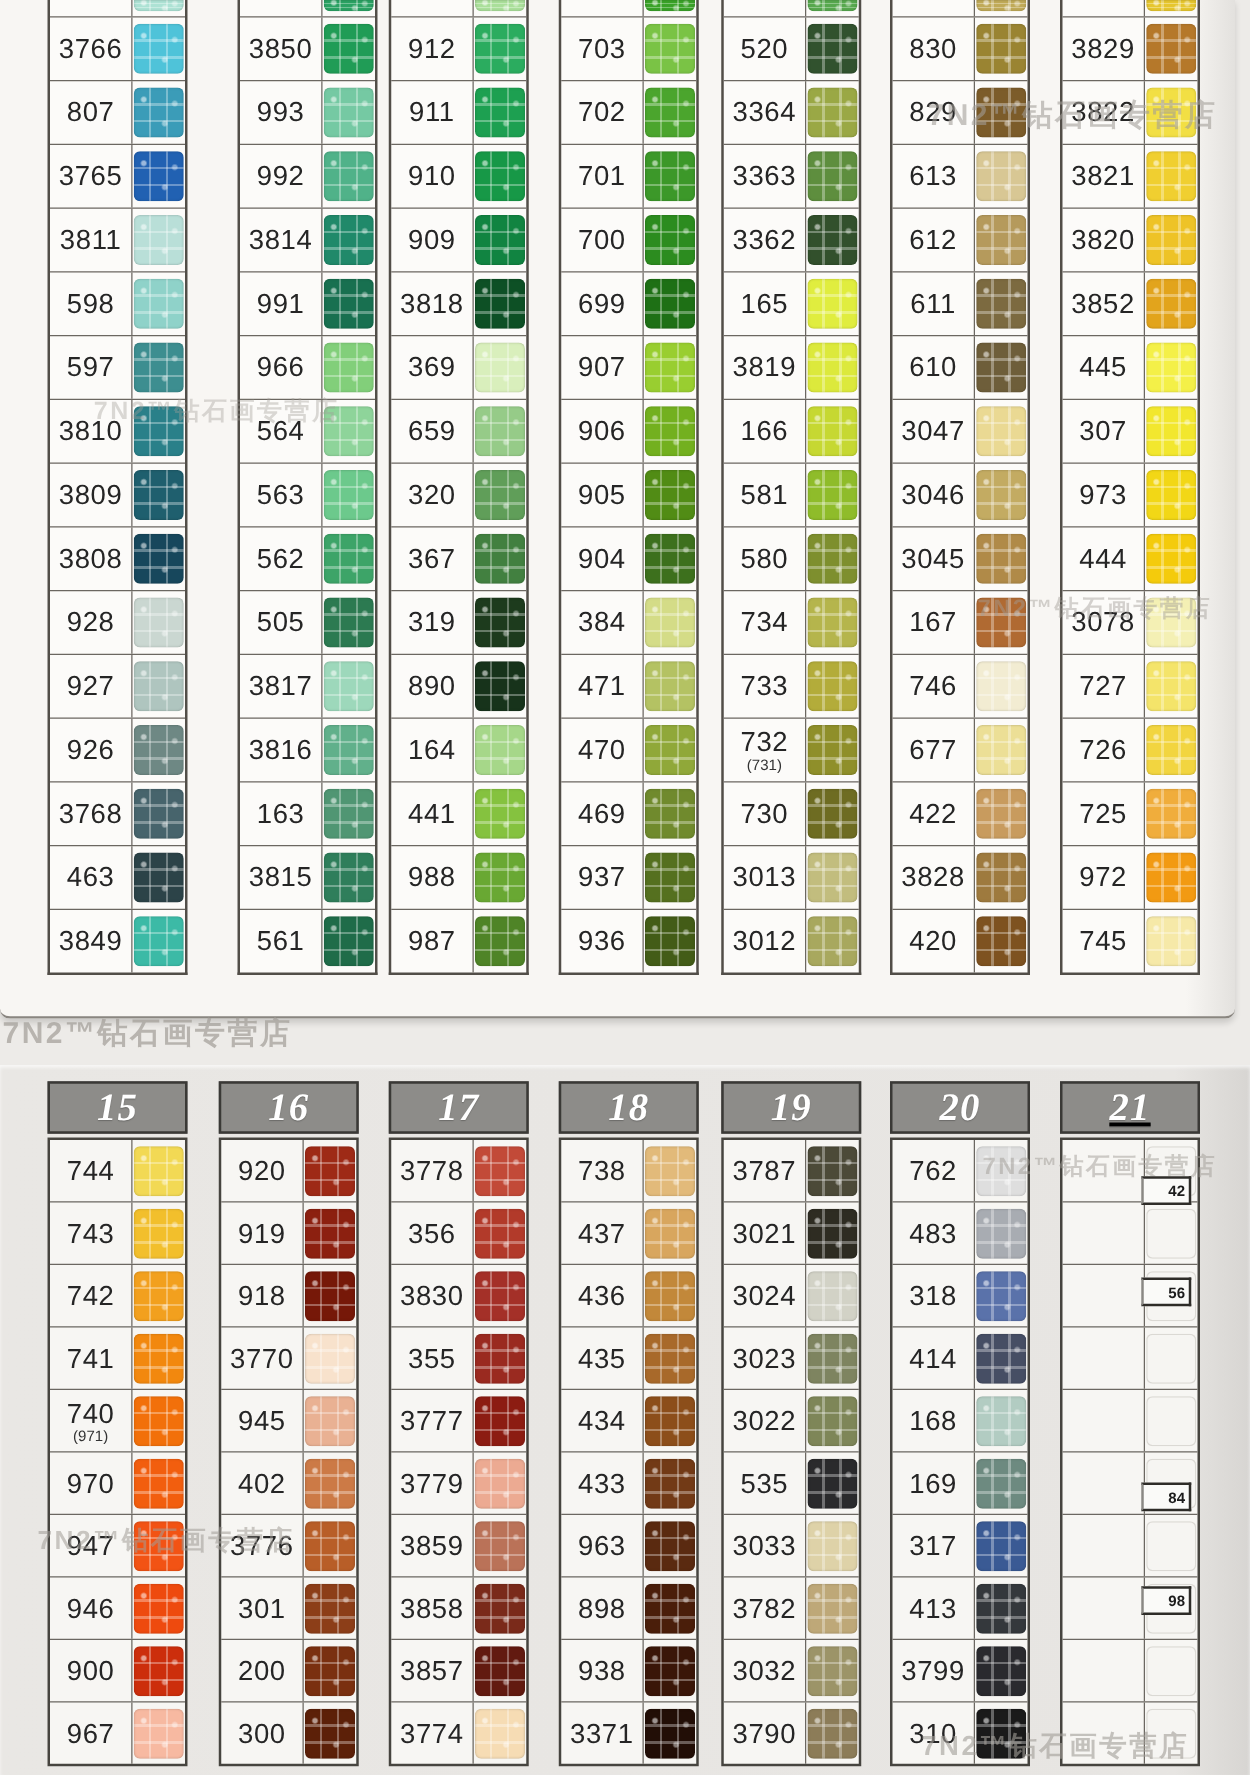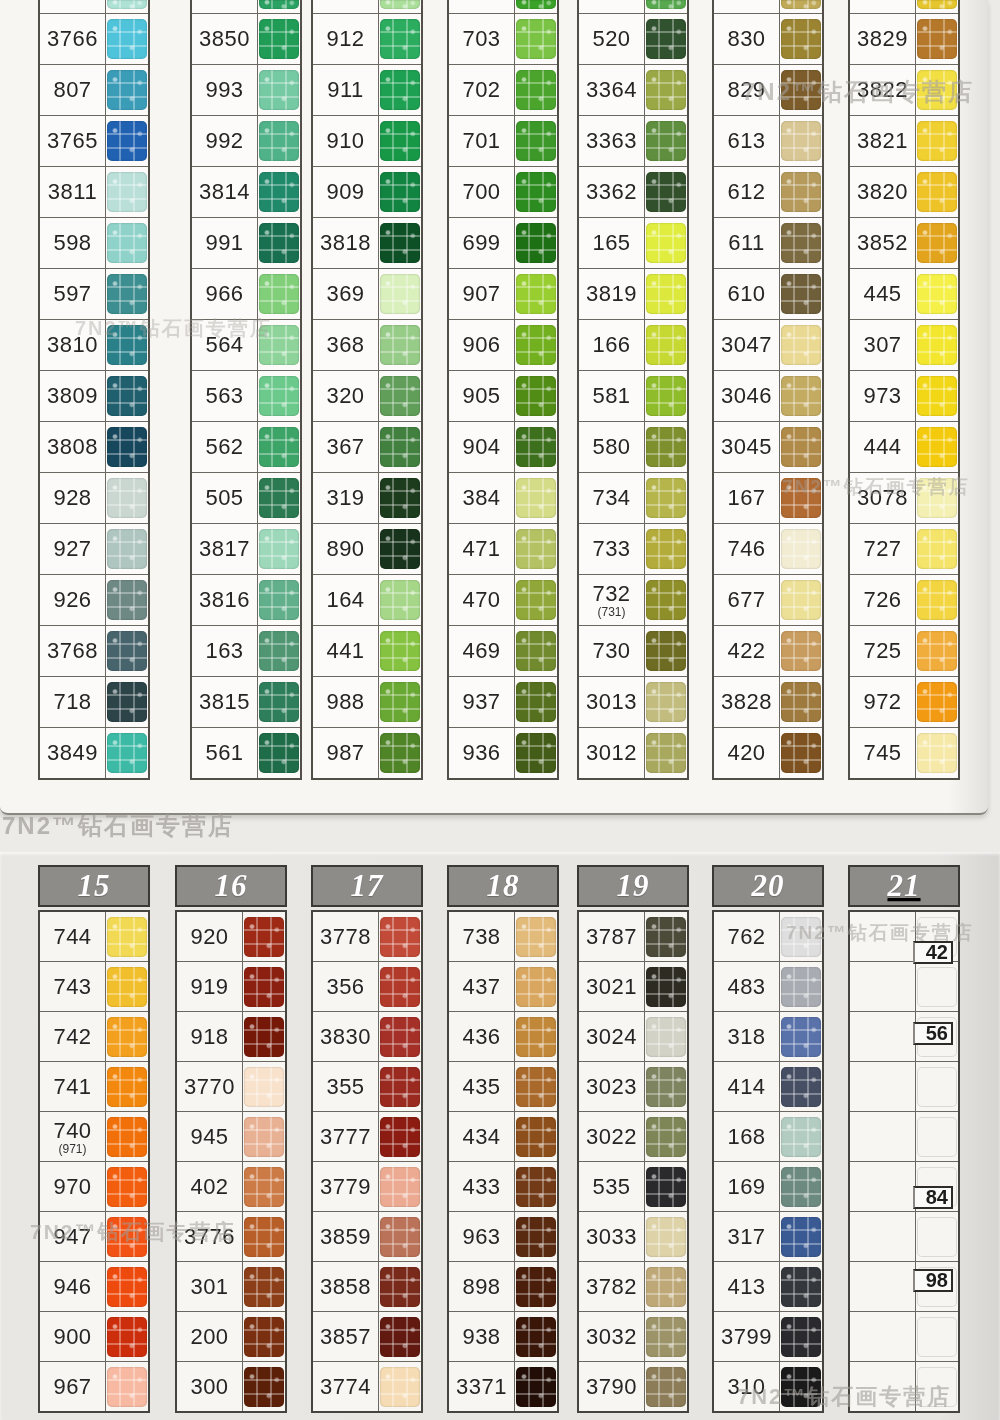--- a/index.html
+++ b/index.html
@@ -75,21 +75,21 @@
   .wm2{left:782px;top:474px;font-size:19px;opacity:.45;}
   .wm3{left:2px;top:810px;font-size:24px;opacity:.7;}
   .wm4{left:786px;top:920px;font-size:19px;opacity:.5;}
   .wm5{left:30px;top:1218px;font-size:21px;opacity:.55;}
   .wm6{left:737px;top:1382px;font-size:22px;opacity:.6;}
   .wm7{left:75px;top:315px;font-size:20px;opacity:.38;}
   
   .elab{
     position:absolute;width:40px;height:23px;box-sizing:border-box;
     background:#fafaf8;border:2px solid #2e2c28;border-left-color:#8a8884;
-    font-weight:bold;font-size:20px;color:#1c1c1c;
+    font-weight:bold;font-size:12px;color:#1c1c1c;
     display:flex;align-items:center;justify-content:flex-end;padding-right:3px;
   }
   .el1{left:913px;top:941px;}
   .el2{left:913px;top:1022px;}
   .el3{left:913px;top:1186px;}
   .el4{left:913px;top:1269px;}
 </style>
 </head>
 <body>
 
@@ -176,21 +176,21 @@
           <span class="sw" style="background-color: rgb(110, 136, 132);"></span>
         </div>
       </div>
       <div class="row">
         <div class="code">3768</div>
         <div class="swcell">
           <span class="sw" style="background-color: rgb(71, 100, 108);"></span>
         </div>
       </div>
       <div class="row">
-        <div class="code">718</div>
+        <div class="code">463</div>
         <div class="swcell">
           <span class="sw" style="background-color: rgb(44, 67, 72);"></span>
         </div>
       </div>
       <div class="row">
         <div class="code">3849</div>
         <div class="swcell">
           <span class="sw" style="background-color: rgb(60, 186, 166);"></span>
         </div>
       </div>
@@ -330,21 +330,21 @@
           <span class="sw" style="background-color: rgb(13, 80, 37);"></span>
         </div>
       </div>
       <div class="row">
         <div class="code">369</div>
         <div class="swcell">
           <span class="sw" style="background-color: rgb(217, 239, 188);"></span>
         </div>
       </div>
       <div class="row">
-        <div class="code">368</div>
+        <div class="code">659</div>
         <div class="swcell">
           <span class="sw" style="background-color: rgb(150, 203, 136);"></span>
         </div>
       </div>
       <div class="row">
         <div class="code">320</div>
         <div class="swcell">
           <span class="sw" style="background-color: rgb(96, 158, 89);"></span>
         </div>
       </div>

